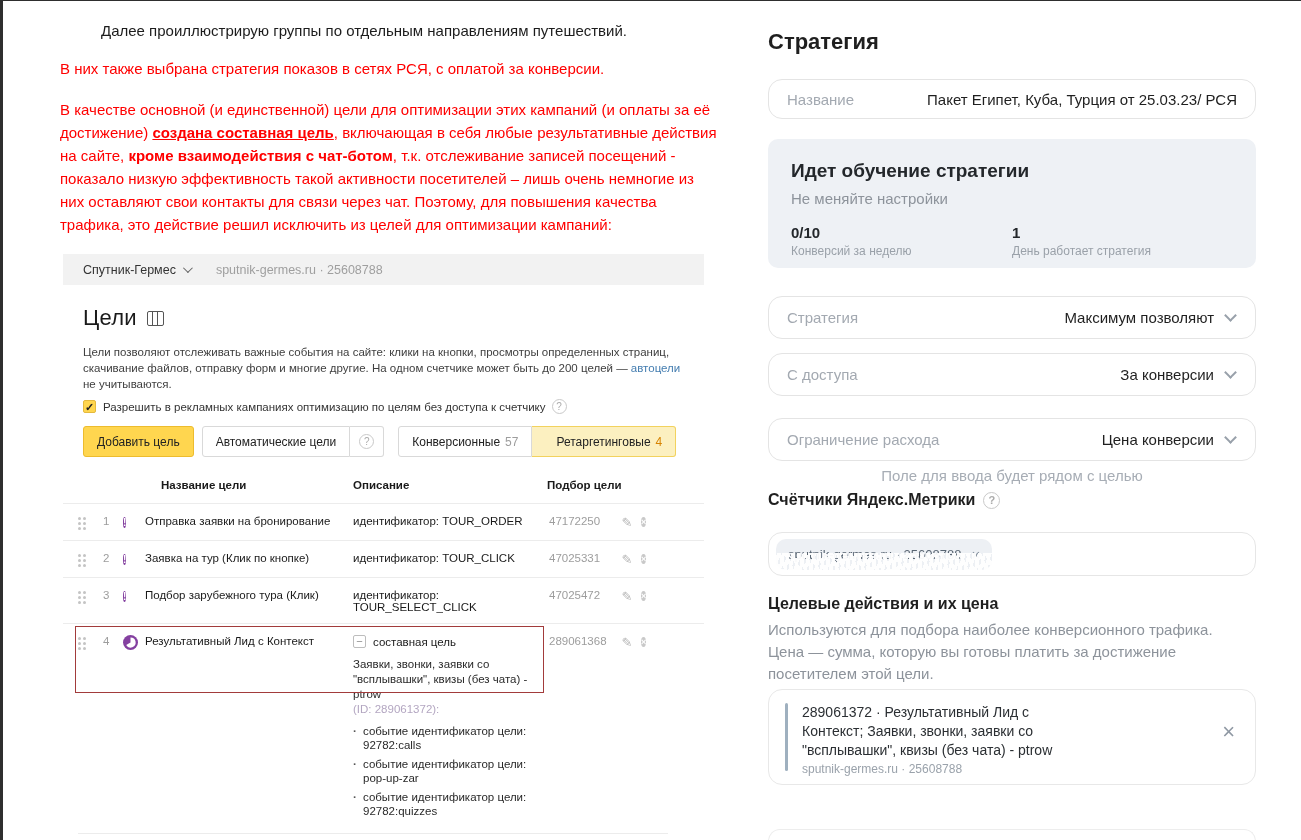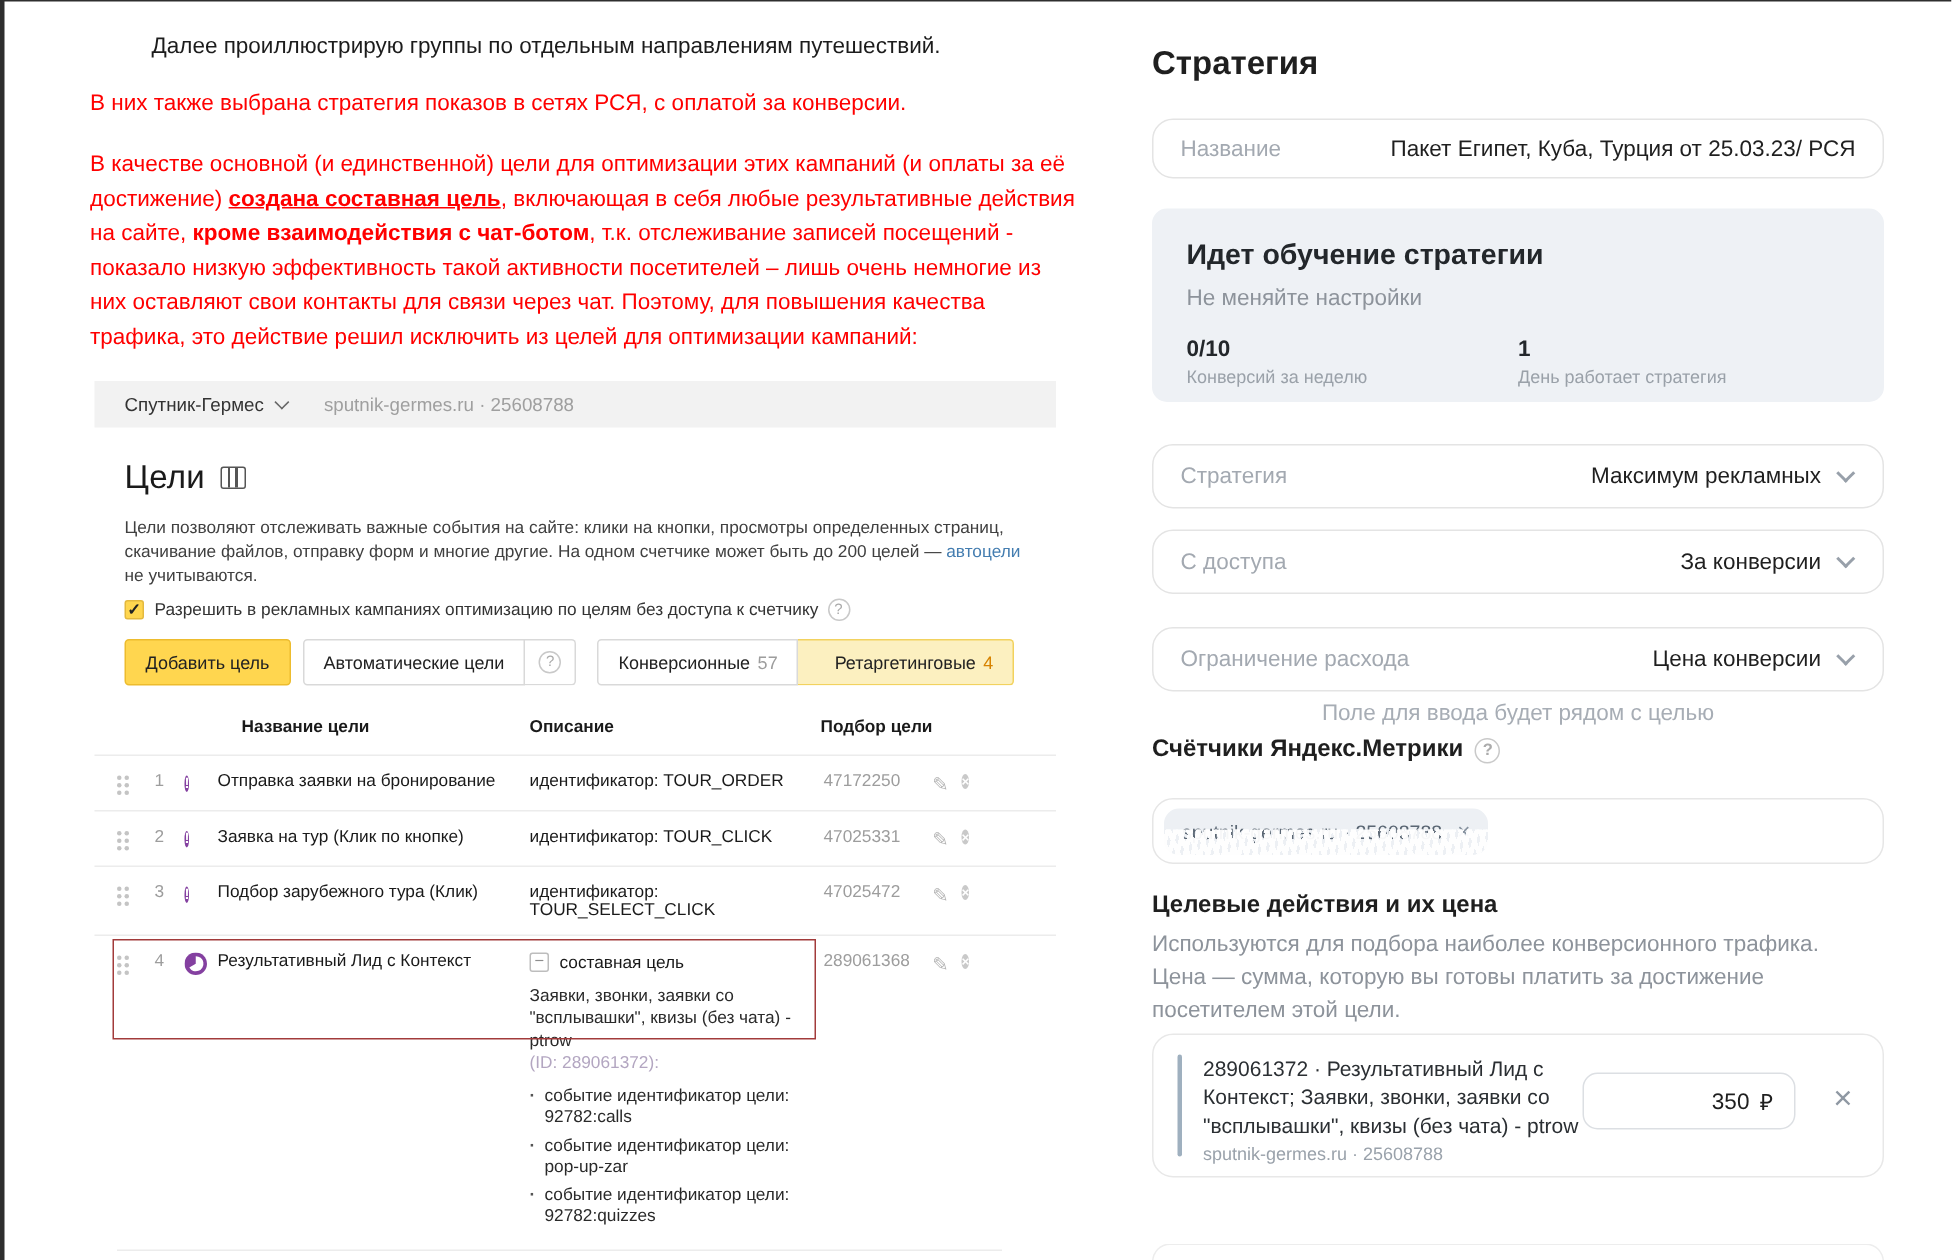--- a/index.html
+++ b/index.html
@@ -307,21 +307,21 @@
         </div>
         <div class="stat">
           <div class="stat-v">1</div>
           <div class="stat-l">День работает стратегия</div>
         </div>
       </div>
     </div>
 
     <div class="pill f1">
       <span class="lab">Стратегия</span>
-      <span class="val">Максимум рекламных</span>
+      <span class="val">Максимум позволяют</span>
       <span class="chev"></span>
     </div>
     <div class="pill f2">
       <span class="lab">С доступа</span>
       <span class="val">За конверсии</span>
       <span class="chev"></span>
     </div>
     <div class="pill f3">
       <span class="lab">Ограничение расхода</span>
       <span class="val">Цена конверсии</span>
@@ -345,23 +345,19 @@
 
     <div class="goals2-title">Целевые действия и их цена</div>
     <p class="goals2-desc">Используются для подбора наиболее конверсионного трафика. Цена — сумма, которую вы готовы платить за достижение посетителем этой цели.</p>
 
     <div class="goal-card">
       <div class="accent"></div>
       <div class="gc-text">
         <div class="gc-main">289061372 · Результативный Лид с Контекст; Заявки, звонки, заявки со "всплывашки", квизы (без чата) - ptrow</div>
         <div class="gc-dom">sputnik-germes.ru · 25608788</div>
       </div>
-      <div class="price-box">
-        <span>350</span>
-        <span class="cur">₽</span>
-      </div>
       <div class="gc-x">×</div>
     </div>
 
     <div class="stub"></div>
   </div>
 
 </div>
 
 </body></html>

